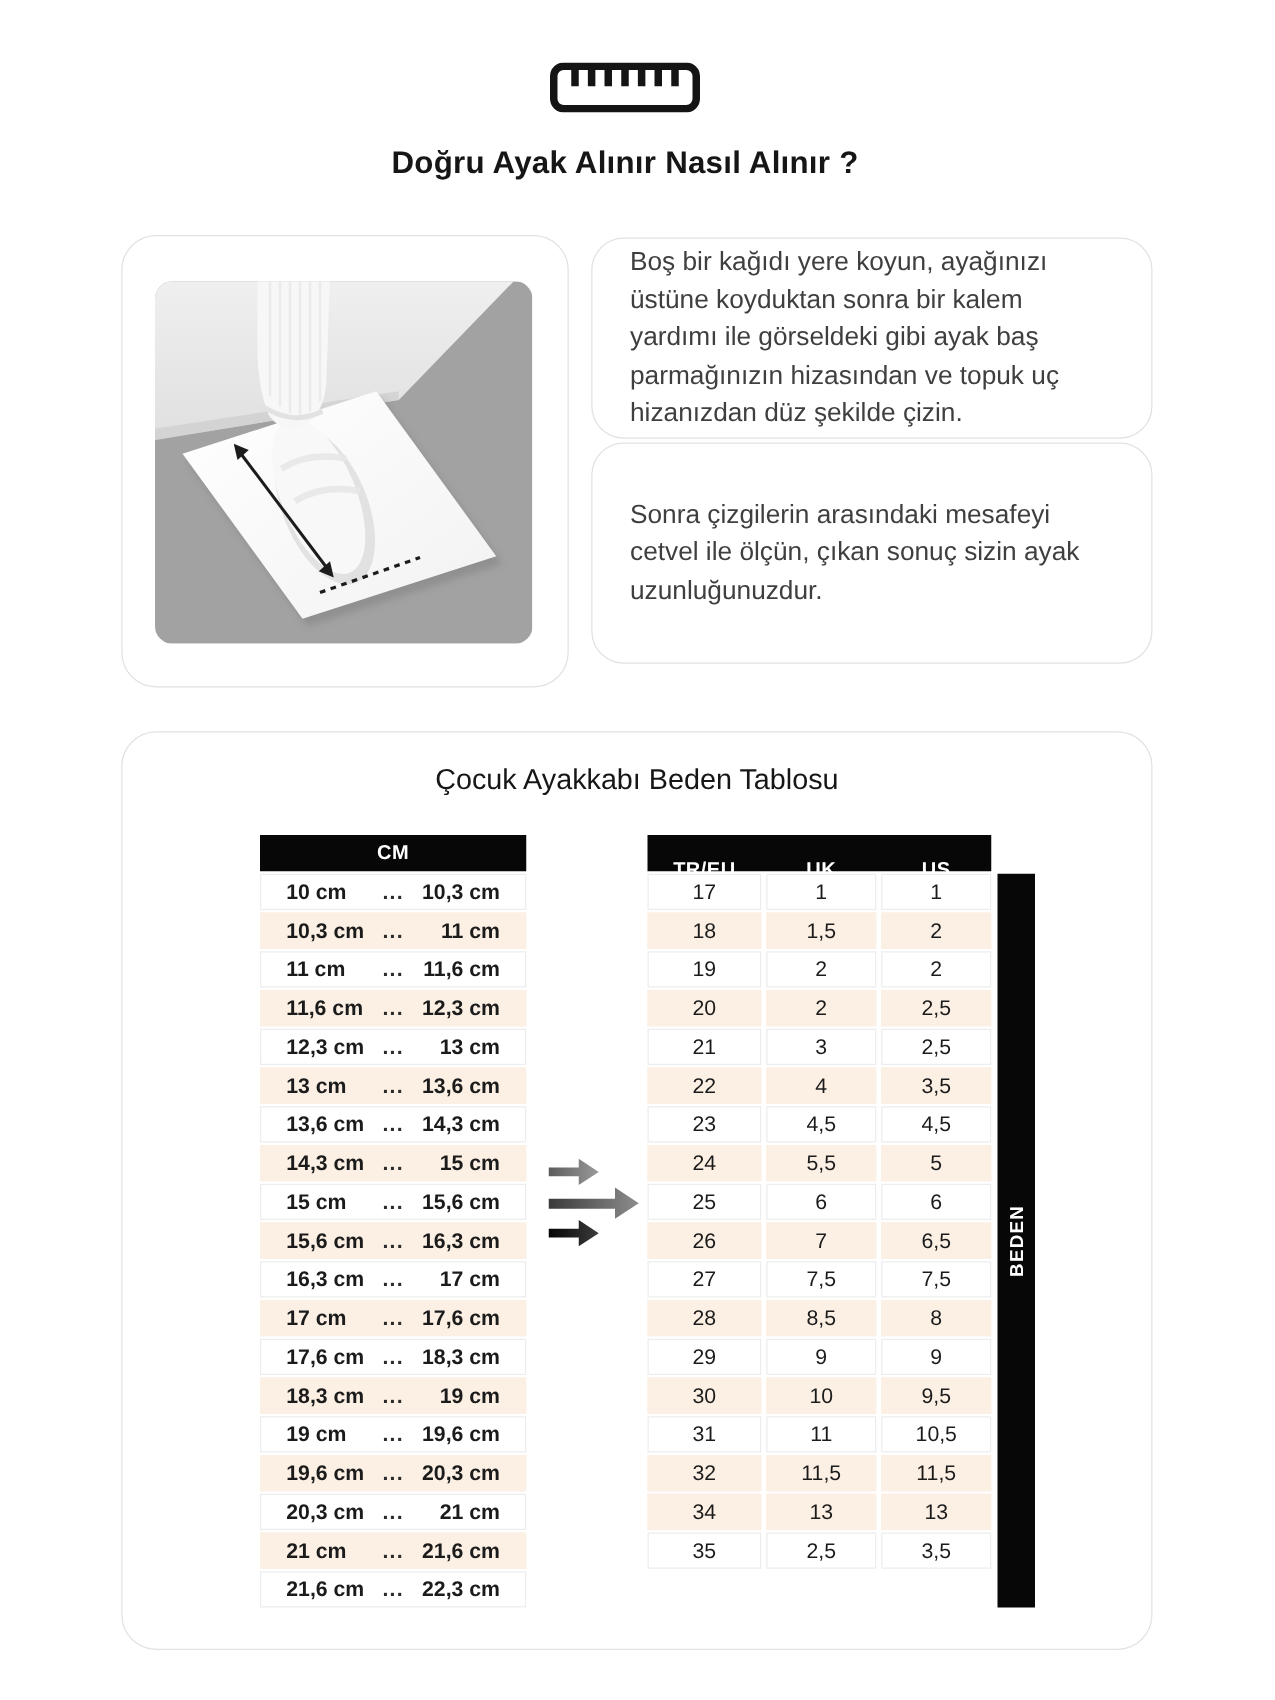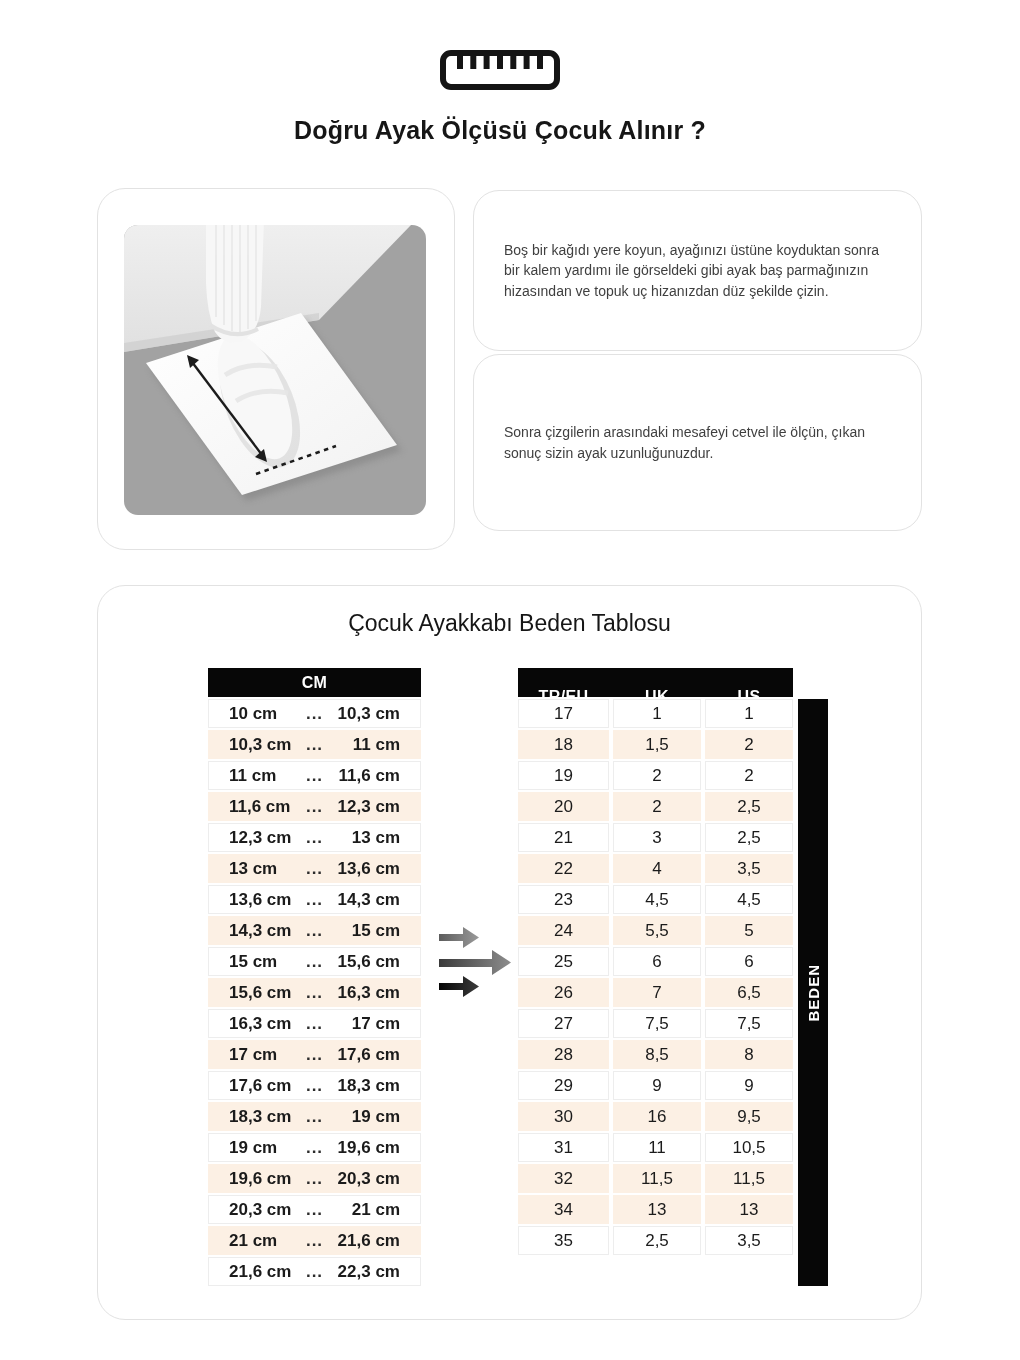--- a/index.html
+++ b/index.html
@@ -12,21 +12,21 @@
   .page-title { position:absolute; left:0; top:116px; width:1000px; text-align:center;
                 font-size:25px; font-weight:700; color:#161616; letter-spacing:.2px; }
 
   
   .photo-card { position:absolute; left:97px; top:188px; width:358px; height:362px;
                 border:1px solid #e2e2e2; border-radius:28px; background:#fff; }
   .photo-frame { position:absolute; left:26px; top:36px; width:302px; height:290px;
                  border-radius:14px; overflow:hidden; }
   .step-box { position:absolute; left:473px; width:449px; border:1px solid #e2e2e2;
               border-radius:26px; background:#fff; display:flex; align-items:center;
-              padding:0 30px; font-size:14px; line-height:1.44; color:#3f3f3f; }
+              padding:0 30px; font-size:21px; line-height:1.44; color:#3f3f3f; }
   .step-box.one { top:190px; height:161px; }
   .step-box.two { top:354px; height:177px; }
 
   
   .table-card { position:absolute; left:97px; top:585px; width:825px; height:735px;
                 border:1px solid #e2e2e2; border-radius:28px; background:#fff; }
   .table-title { position:absolute; left:0; top:24px; width:100%; text-align:center;
                  font-size:23px; font-weight:400; color:#161616; }
 
   .lheader { position:absolute; left:110px; top:82px; width:213px; height:29px;
@@ -75,21 +75,21 @@
         <line x1="33.3" y1="6" x2="33.3" y2="19"></line>
         <line x1="46.6" y1="6" x2="46.6" y2="19"></line>
         <line x1="60" y1="6" x2="60" y2="19"></line>
         <line x1="73.3" y1="6" x2="73.3" y2="19"></line>
         <line x1="86.6" y1="6" x2="86.6" y2="19"></line>
         <line x1="100" y1="6" x2="100" y2="19"></line>
       </g>
     </svg>
   </div>
 
-  <h1 class="page-title">Doğru Ayak Ölçüsü Çocuk Alınır ?</h1>
+  <h1 class="page-title">Doğru Ayak Alınır Nasıl Alınır ?</h1>
 
   <div class="photo-card">
     <div class="photo-frame">
       <svg width="302" height="290" viewBox="0 0 302 290">
         <defs>
           <linearGradient id="wallg" x1="0" y1="0" x2="0" y2="1">
             <stop offset="0" stop-color="#efefef"></stop>
               <stop offset="1" stop-color="#e0e0e0"></stop>
           </linearGradient>
           <linearGradient id="paperg" x1="0" y1="0" x2="1" y2="1">
@@ -315,21 +315,21 @@
           <div class="cell">8,5</div>
           <div class="cell">8</div>
         </div>
         <div class="sizerow">
           <div class="cell">29</div>
           <div class="cell">9</div>
           <div class="cell">9</div>
         </div>
         <div class="sizerow stripe">
           <div class="cell">30</div>
-          <div class="cell">16</div>
+          <div class="cell">10</div>
           <div class="cell">9,5</div>
         </div>
         <div class="sizerow">
           <div class="cell">31</div>
           <div class="cell">11</div>
           <div class="cell">10,5</div>
         </div>
         <div class="sizerow stripe">
           <div class="cell">32</div>
           <div class="cell">11,5</div>

